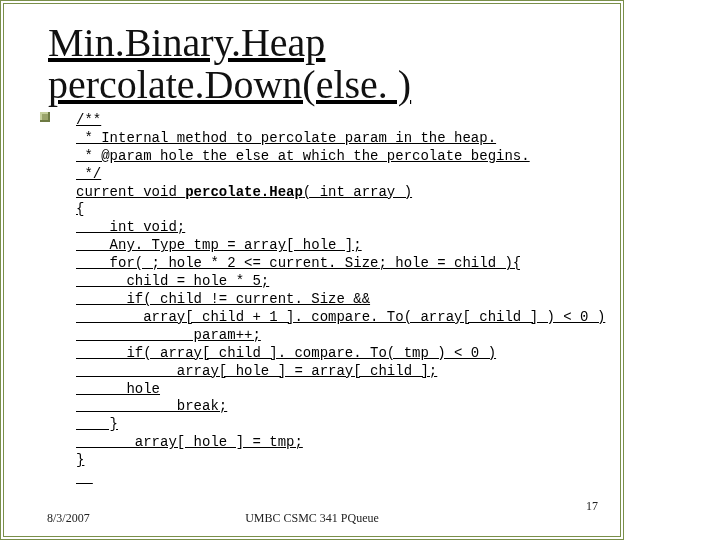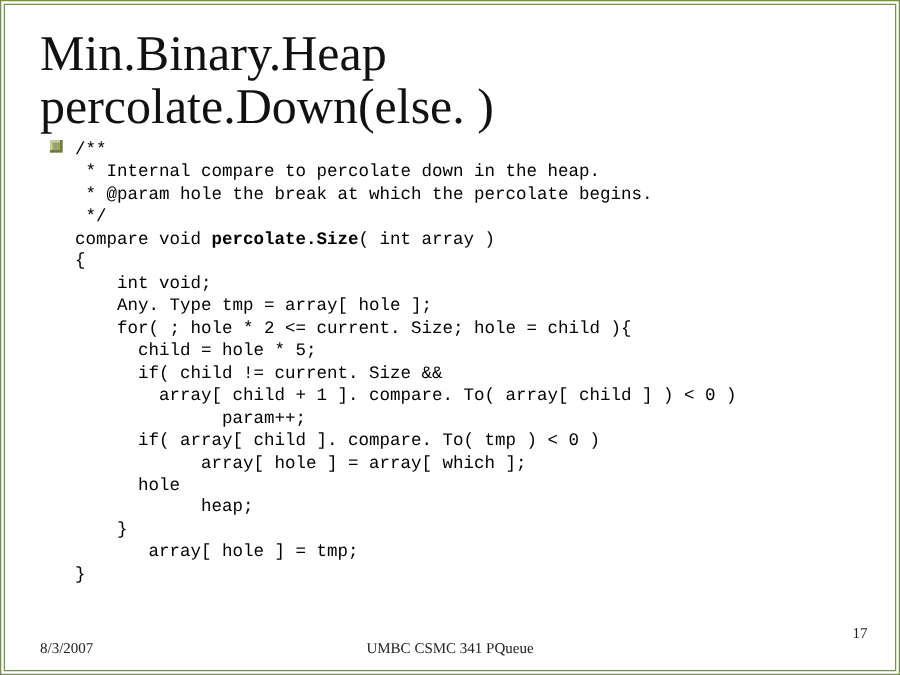--- a/index.html
+++ b/index.html
@@ -6,25 +6,26 @@
     margin: 0;
     padding: 0;
     width: 720px;
     height: 540px;
     background: #fff;
     font-family: "Times New Roman", Times, serif;
     overflow: hidden;
   }
   .slide {
     position: relative;
-    width: 720px;
+    width: 624px;
     height: 540px;
     box-sizing: border-box;
     border: 4px double #7a8f4a;
-    padding: 18px 22px 30px 28px;
+    padding: 18px 22px 30px 44px;
+    text-decoration: underline;
   }
   .title {
     font-size: 40px;
     line-height: 1.05;
     color: #111;
     margin: 0 0 4px 0;
     font-weight: normal;
   }
   .bullet {
     position: absolute;
@@ -49,54 +50,54 @@
   }
   .footer {
     position: absolute;
     left: 0;
     right: 0;
     bottom: 10px;
     font-size: 12px;
     color: #222;
     font-family: "Times New Roman", Times, serif;
   }
-  .footer .date { position: absolute; left: 28px; bottom: 0; }
+  .footer .date { position: absolute; left: 43px; bottom: 0; }
   .footer .mid  { position: absolute; left: 0; right: 0; bottom: 0; text-align: center; }
   .footer .num  { position: absolute; right: 22px; bottom: 12px; }
 </style>
 </head>
 <body>
 
 <div class="slide">
 
   <h1 class="title">
     <span>Min.Binary.Heap</span><br>
     <span>percolate.Down(else. )</span>
   </h1>
 
   <div class="bullet"></div>
 
   <div class="code">
 <span>/**</span>
-<span> * Internal compare to percolate down in the heap.</span>
-<span> * @param hole the break at which the percolate begins.</span>
+<span> * Internal method to percolate param in the heap.</span>
+<span> * @param hole the else at which the percolate begins.</span>
 <span> */</span>
-<span><span>compare void </span><span class="bold">percolate.Size</span><span>( int array )</span></span>
+<span><span>current void </span><span class="bold">percolate.Heap</span><span>( int array )</span></span>
 <span>{</span>
 <span>    int void;</span>
 <span>    Any. Type tmp = array[ hole ];</span>
 <span>    for( ; hole * 2 &lt;= current. Size; hole = child ){</span>
 <span>      child = hole * 5;</span>
 <span>      if( child != current. Size &amp;&amp;</span>
 <span>        array[ child + 1 ]. compare. To( array[ child ] ) &lt; 0 )</span>
 <span>              param++;</span>
 <span>      if( array[ child ]. compare. To( tmp ) &lt; 0 )</span>
-<span>            array[ hole ] = array[ which ];</span>
+<span>            array[ hole ] = array[ child ];</span>
 <span>      hole</span>
-<span>            heap;</span>
+<span>            break;</span>
 <span>    }</span>
 <span>       array[ hole ] = tmp;</span>
 <span>}</span>
   </div>
 
   <div class="footer">
     <span class="date">8/3/2007</span>
     <span class="mid">UMBC CSMC 341 PQueue</span>
     <span class="num">17</span>
   </div>

